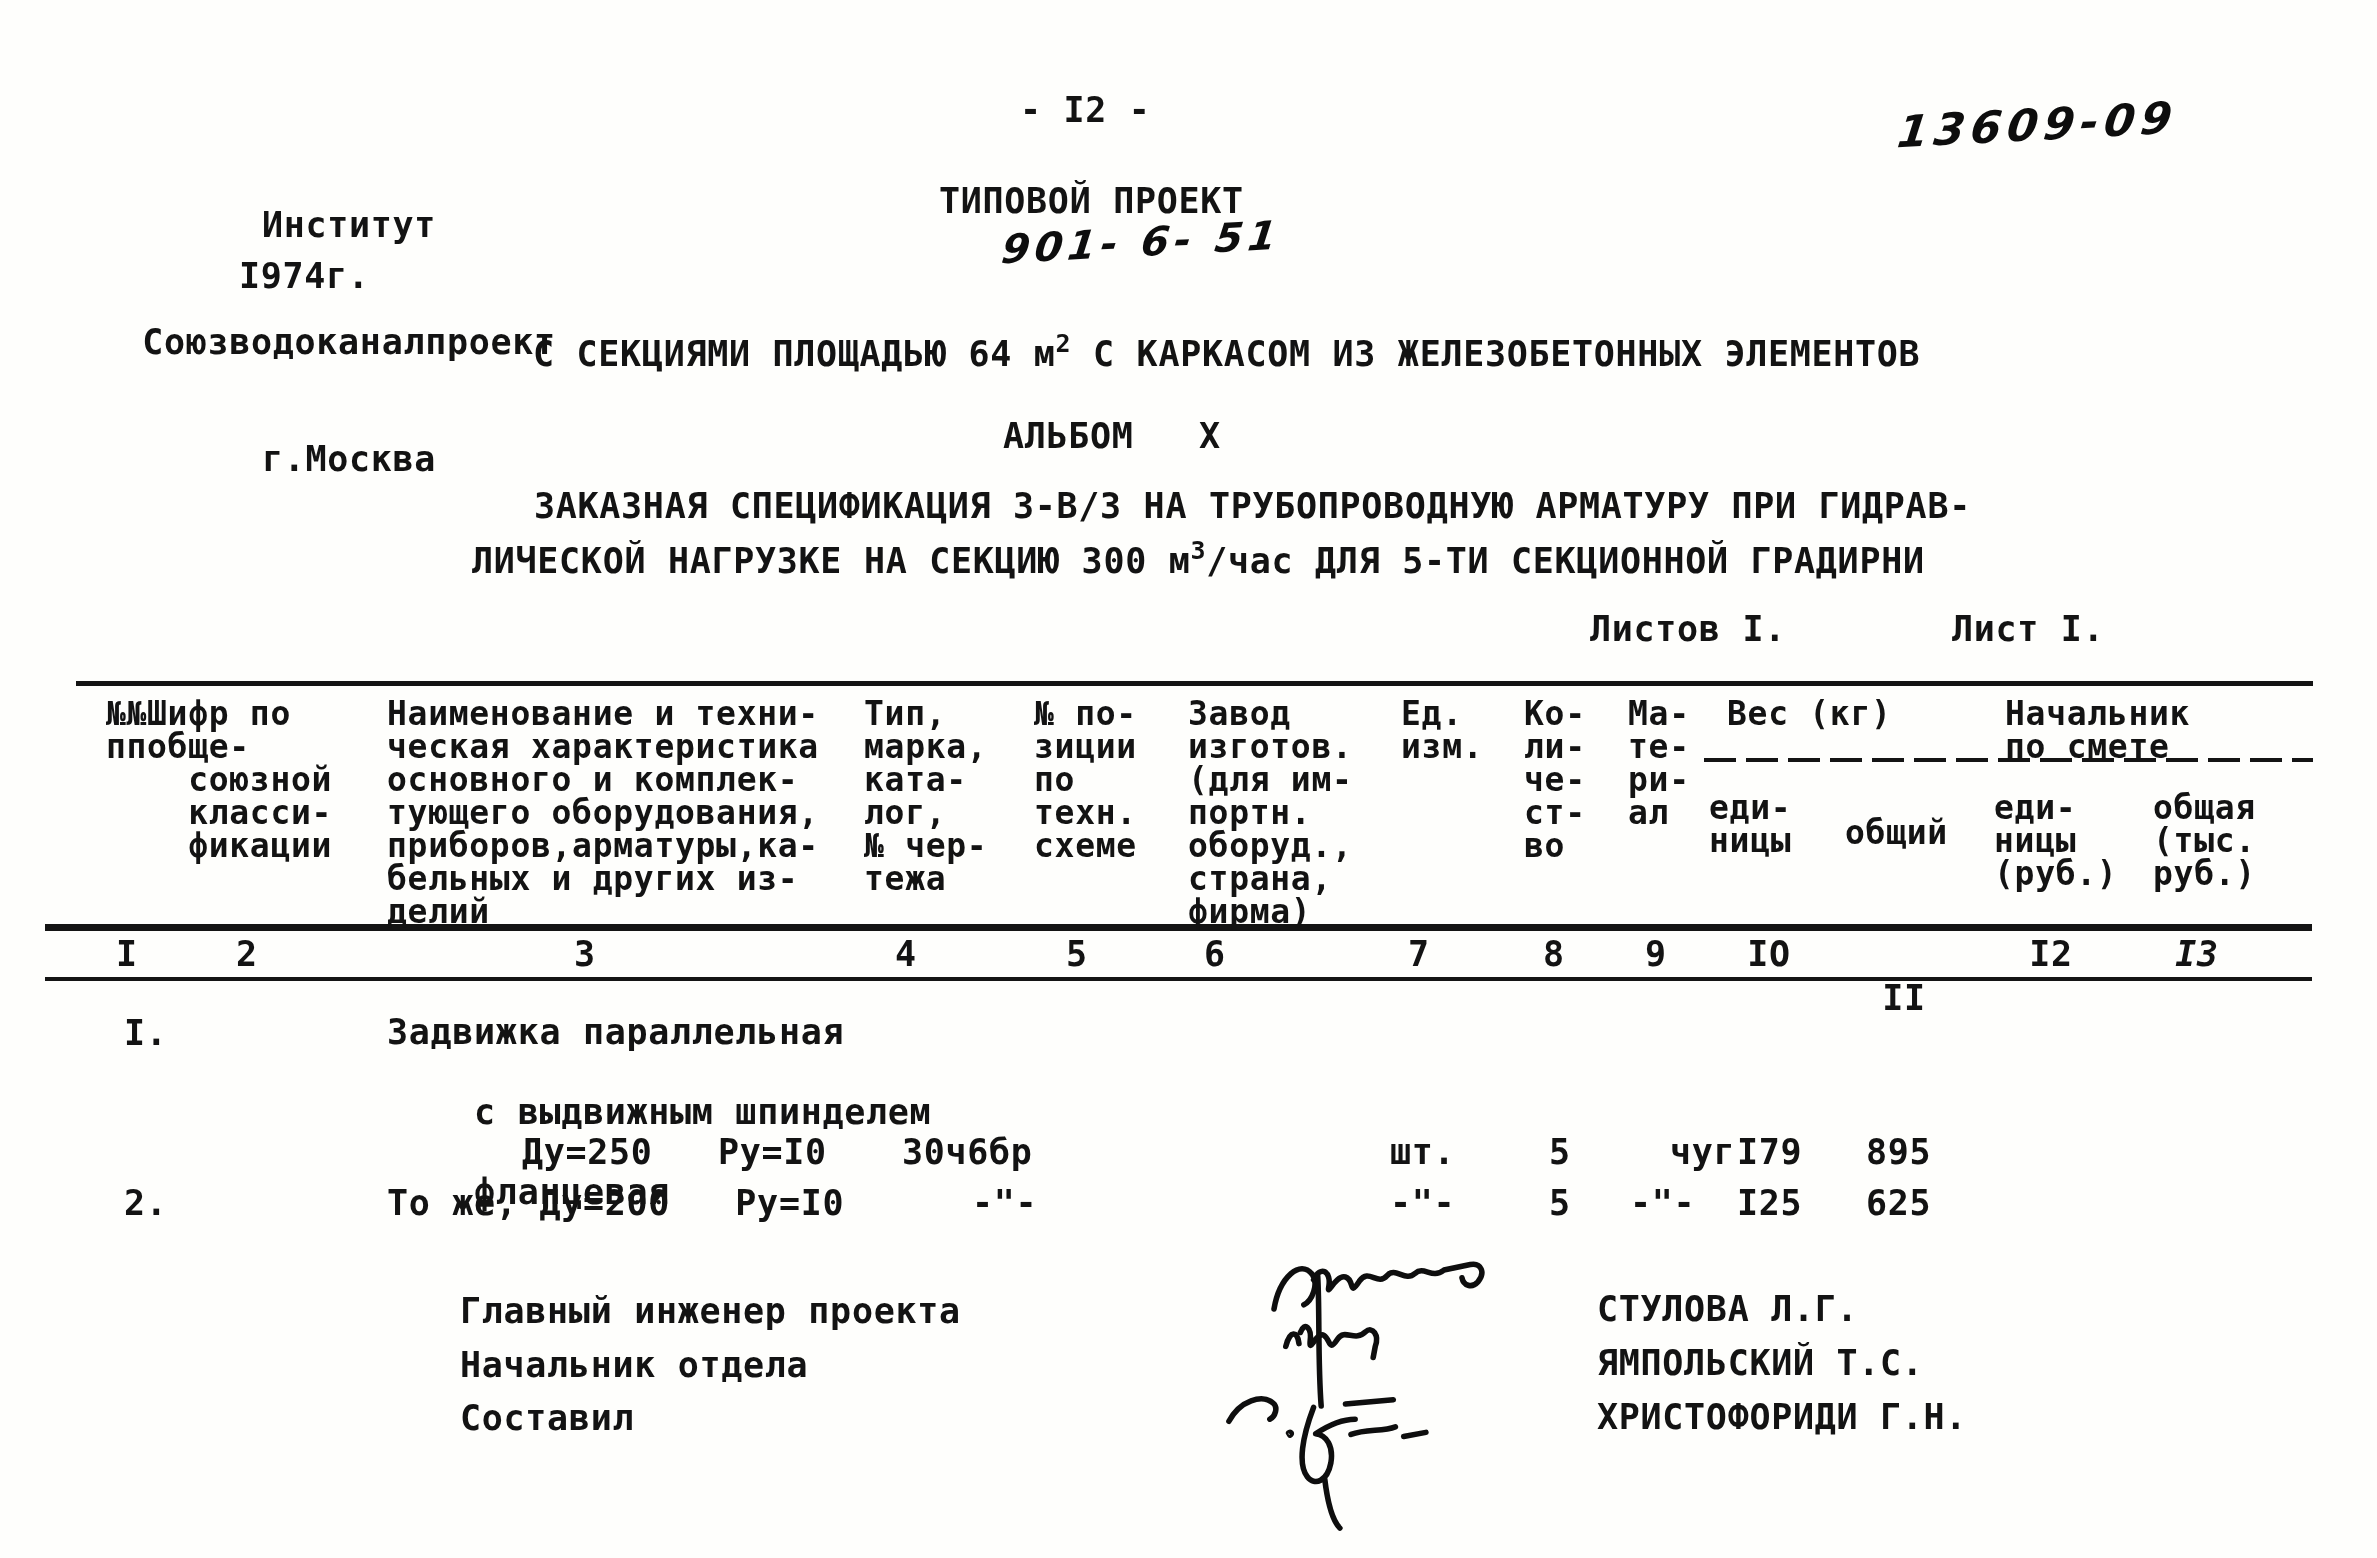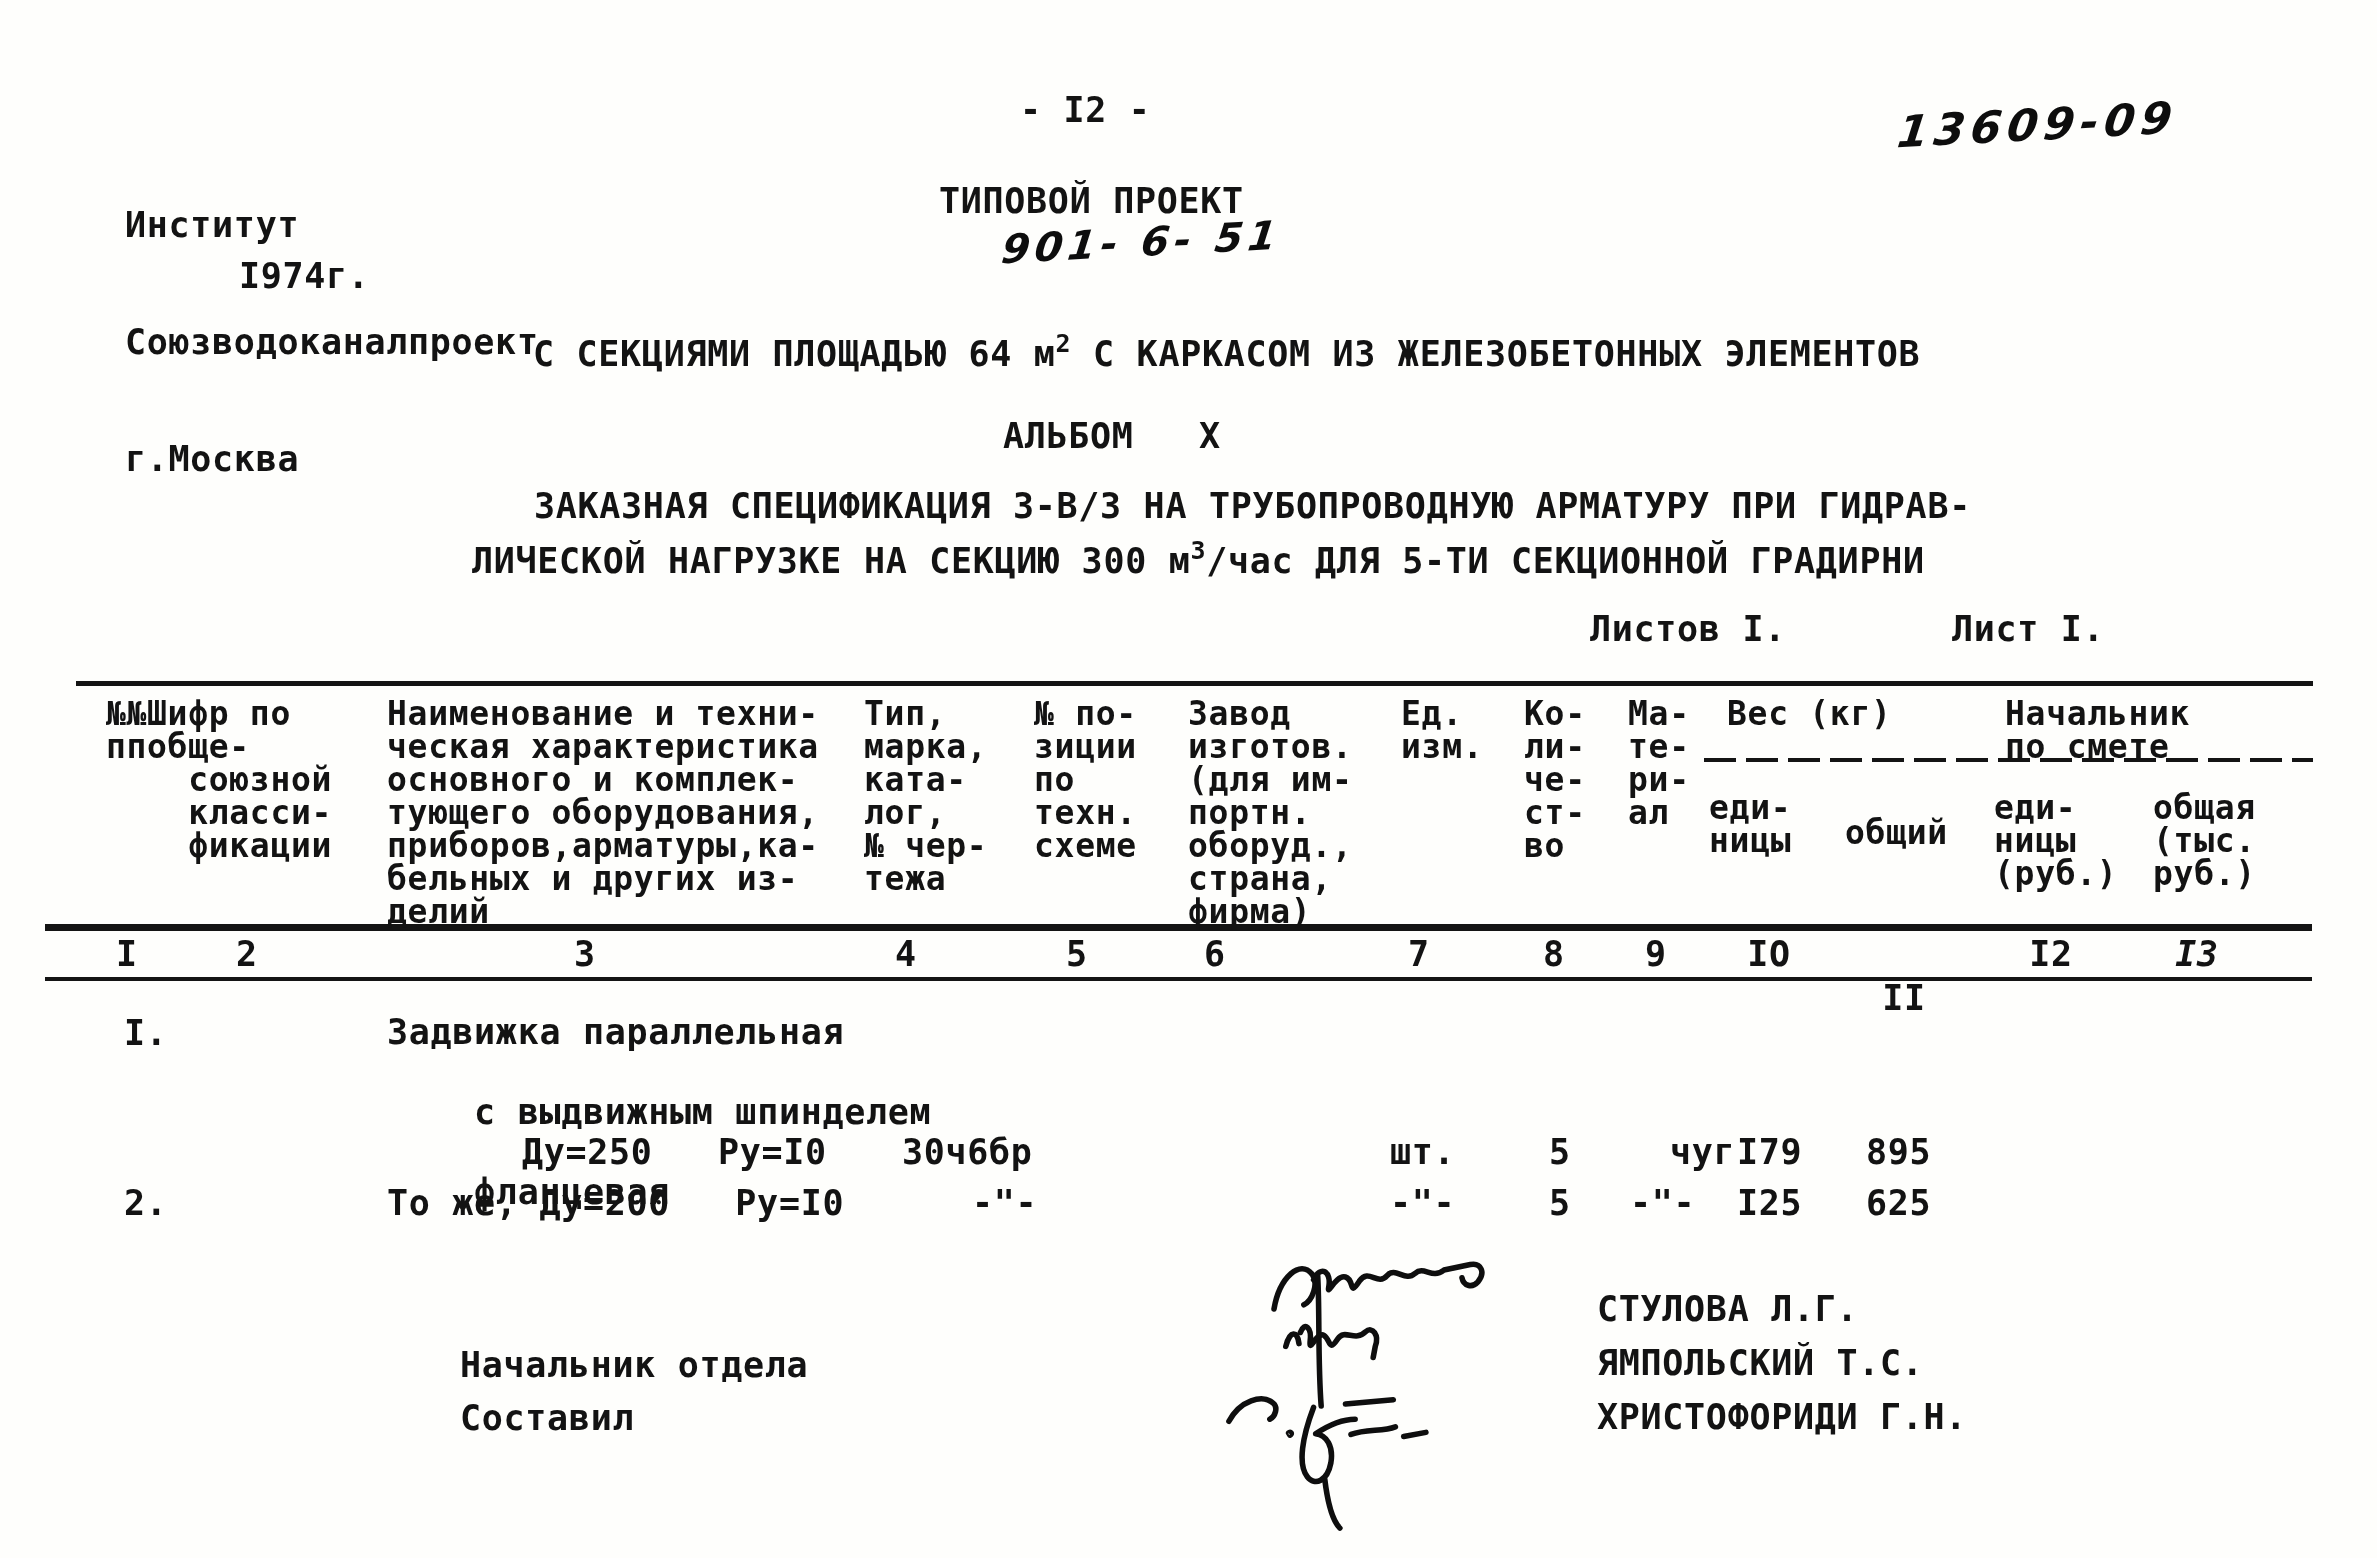--- a/index.html
+++ b/index.html
@@ -2,21 +2,21 @@
 <html style="font-size:11px"><head>
 <meta charset="utf-8">
 <style>
   html,body{margin:0;padding:0;background:#ffffff;}
   .page{position:relative;width:2377px;height:1558px;background:#fefefc;overflow:hidden;
         font-family:"DejaVu Sans Mono",monospace;}
   .t{position:absolute;font-family:"DejaVu Sans Mono",monospace;font-weight:bold;
      color:#131313;white-space:pre;letter-spacing:0.7px;}
   .fs50{font-size:35px;line-height:43px;}
   .hdr{font-size:33px;line-height:33px;}
-  .ctr{text-align:left;}
+  .ctr{text-align:center;}
   .sup{font-size:25px;position:relative;top:-14px;}
   .hand{position:absolute;font-family:"DejaVu Sans",sans-serif;font-style:italic;
         font-weight:bold;color:#0d0d0d;transform:skewX(-10deg) rotate(-3deg);}
   .rule{position:absolute;background:#141414;}
   .dash-rule{position:absolute;height:3.5px;
       background:repeating-linear-gradient(90deg,#141414 0 32px,transparent 32px 42px);}
   .num{top:933px;transform:translateX(-50%);}
   .sig-svg{position:absolute;left:1208px;top:1234px;}
 </style>
 </head>
@@ -136,20 +136,21 @@
 
   <div class="t fs50" style="left:124px;top:1182px;">2.</div>
   <div class="t fs50" style="left:387px;top:1182px;">То же, Ду=200   Ру=I0</div>
   <div class="t fs50" style="left:972px;top:1182px;">-"-</div>
   <div class="t fs50" style="left:1390px;top:1182px;">-"-</div>
   <div class="t fs50" style="left:1549px;top:1182px;">5</div>
   <div class="t fs50" style="left:1630px;top:1182px;">-"-</div>
   <div class="t fs50" style="left:1737px;top:1182px;">I25</div>
   <div class="t fs50" style="left:1866px;top:1182px;">625</div>
 
+  <div class="t fs50" style="left:460px;top:1290px;">Главный инженер проекта</div>
   <div class="t fs50" style="left:460px;top:1344px;">Начальник отдела</div>
   <div class="t fs50" style="left:460px;top:1397px;">Составил</div>
 
   <svg class="sig-svg" width="458" height="326" viewBox="0 0 660 470">
     <g fill="none" stroke="#0e0e0e" stroke-width="8" stroke-linecap="round" stroke-linejoin="round">
       <path d="M 95,108 C 103,62 133,36 150,58 C 160,72 150,96 138,102
            M 152,66 C 162,44 178,54 174,76 C 171,92 184,58 198,62
            C 212,66 202,92 218,68 C 232,48 244,76 258,60
            C 270,46 284,70 298,57 C 312,45 322,66 340,52
            L 378,44 C 394,41 400,56 389,69 C 380,79 368,74 366,63"></path>

